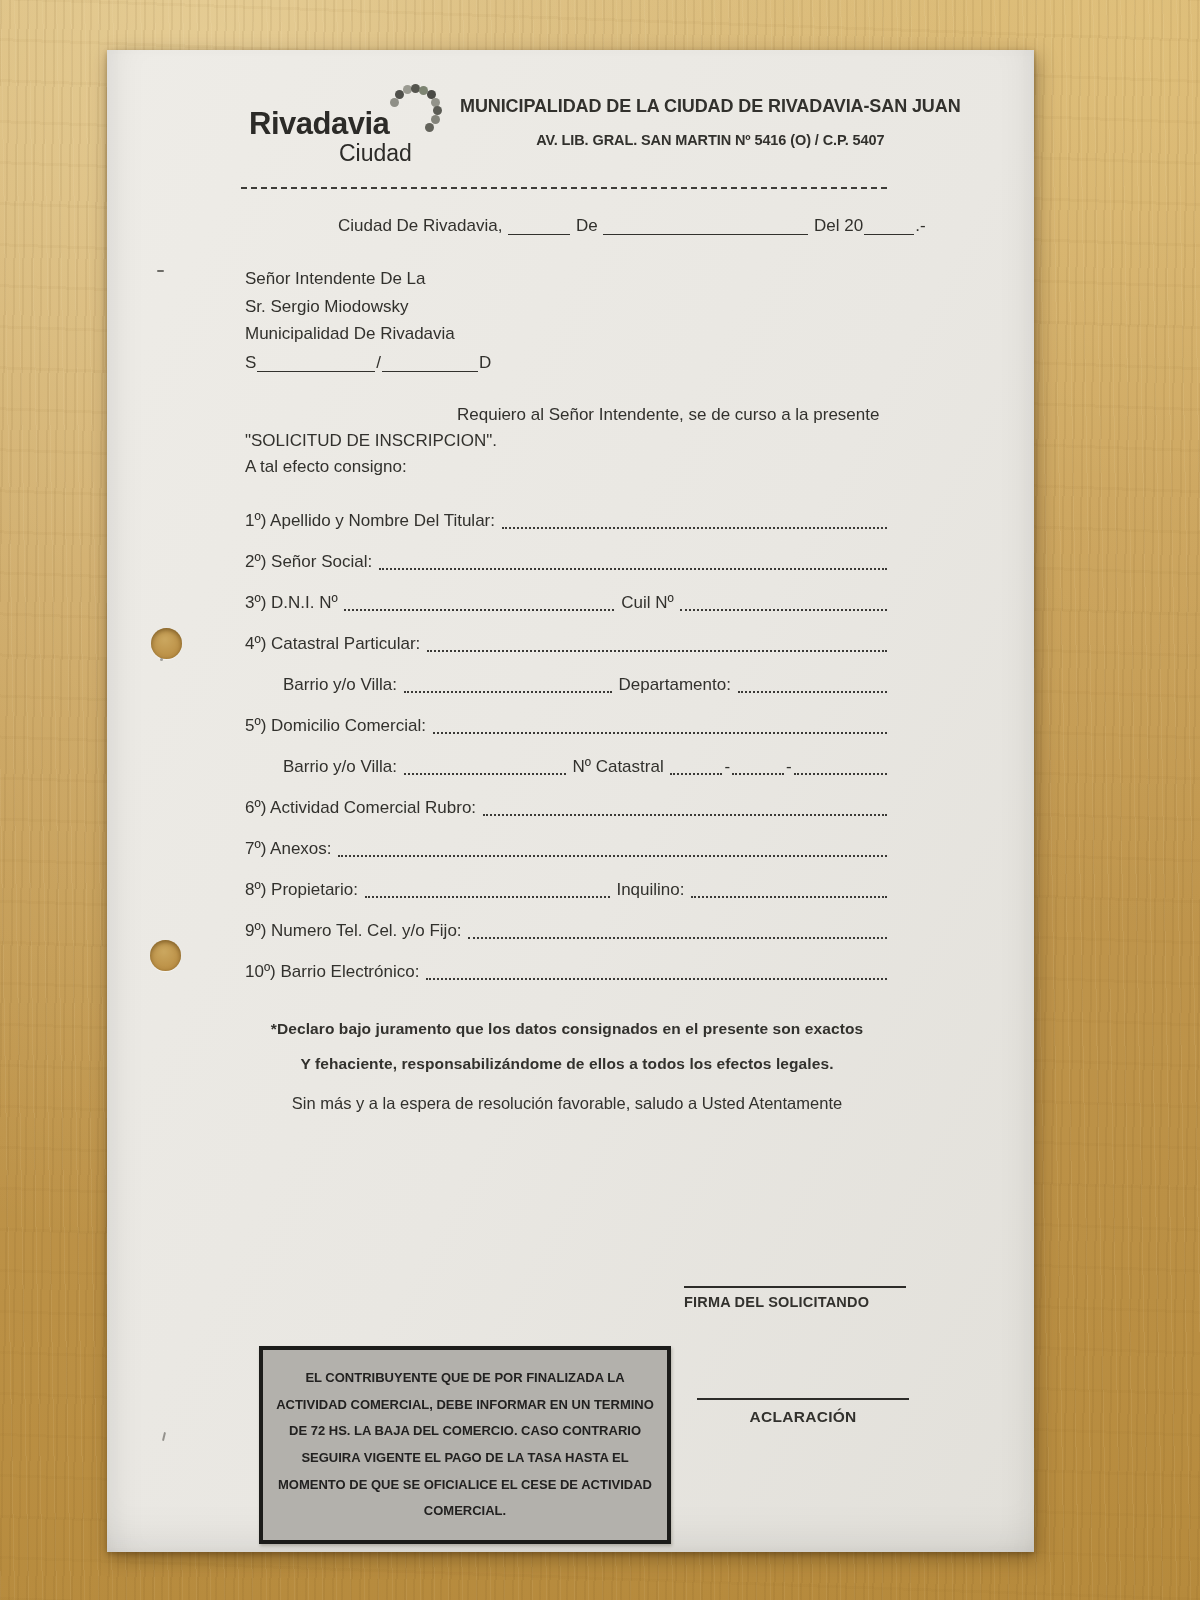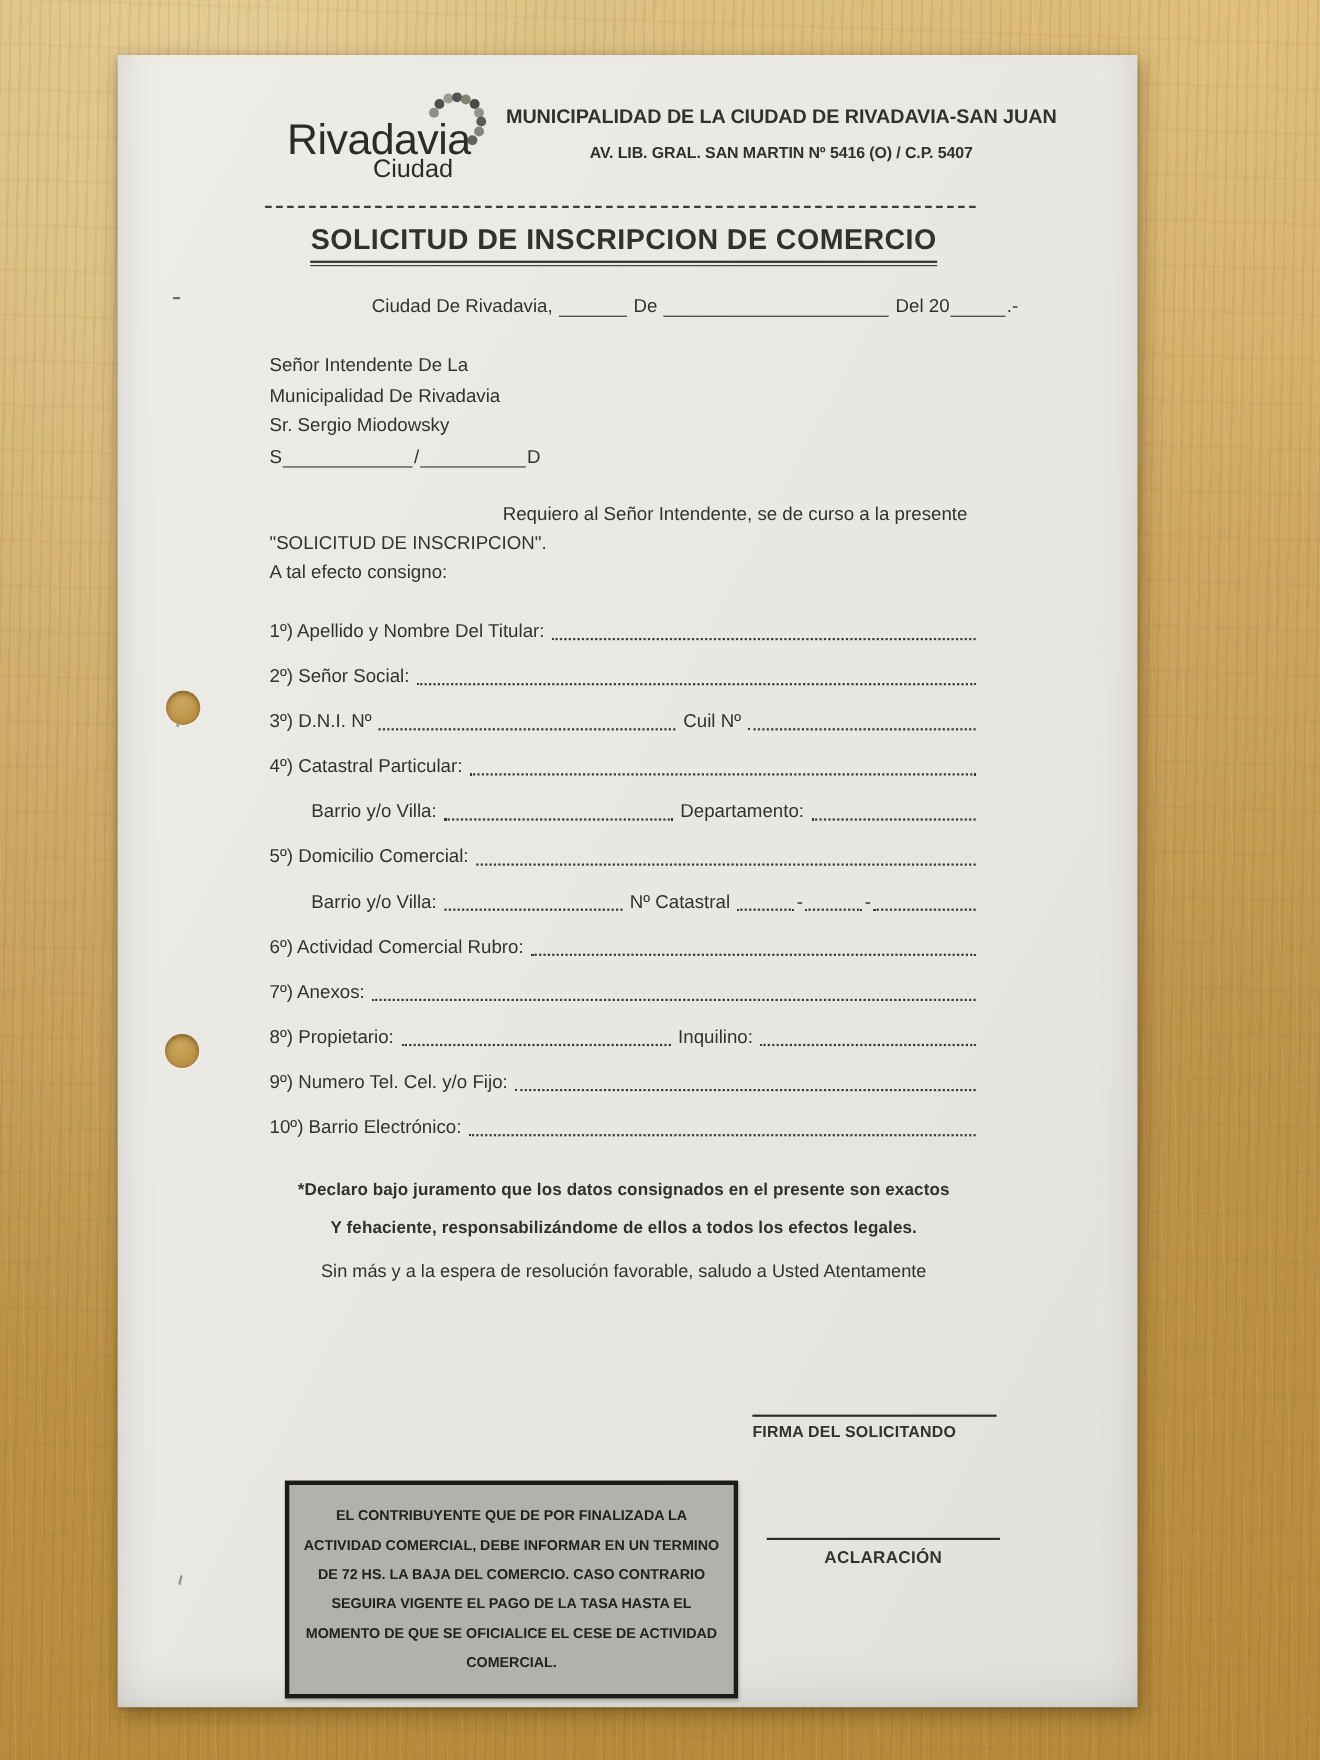--- a/index.html
+++ b/index.html
@@ -32,21 +32,21 @@
     background:radial-gradient(circle at 45% 38%, #cba75f 0%, #bc9147 65%, #a47930 100%);
     box-shadow:inset 0 2px 5px rgba(75,48,8,.55), 0 1px 1px rgba(255,255,255,.55);}
   .hole-1{left:44px;top:578px;} .hole-2{left:43px;top:890px;}
   .speck{position:absolute;background:#6d6c67;border-radius:2px;}
   .speck-1{left:50px;top:220px;width:7px;height:2px;}
   .speck-2{left:53px;top:608px;width:3px;height:3px;opacity:.6;}
   .speck-3{left:56px;top:1382px;width:2px;height:9px;transform:rotate(14deg);opacity:.7;}
 
   .header-row{display:flex;padding-top:30px;}
   .logo{position:relative;width:215px;height:92px;flex:none;}
-  .logo-word{position:absolute;left:16px;top:26px;font-size:39px;font-weight:400;letter-spacing:-.5px;color:#2c2b28;}
+  .logo-word{position:absolute;left:4px;top:26px;font-size:31px;font-weight:700;letter-spacing:-.5px;color:#2c2b28;}
   .logo-sub{position:absolute;left:94px;top:60px;font-size:23px;font-weight:400;color:#2c2b28;}
   .logo-dots span{position:absolute;width:9px;height:9px;border-radius:50%;}
   .header-text{flex:1;text-align:center;padding-top:16px;font-weight:700;white-space:nowrap;}
   .header-text .h1{font-size:18px;margin-bottom:15px;letter-spacing:-.1px;}
   .header-text .h2{font-size:14.5px;letter-spacing:-.1px;}
 
   .dash-sep{margin:15px 2px 0 -4px;border-top:2.5px dashed #3c3b37;height:0;}
   .title-wrap{text-align:center;margin-top:13px;}
   .title-u{display:inline-block;border-bottom:1.5px solid var(--ink);padding-bottom:2px;}
   .title-text{display:inline-block;font-size:26px;font-weight:700;letter-spacing:.4px;
@@ -109,38 +109,35 @@
         <div class="logo-sub">Ciudad</div>
       </div>
       <div class="header-text">
         <div class="h1">MUNICIPALIDAD DE LA CIUDAD DE RIVADAVIA-SAN JUAN</div>
         <div class="h2">AV. LIB. GRAL. SAN MARTIN Nº 5416 (O) / C.P. 5407</div>
       </div>
     </div>
 
     <div class="dash-sep"></div>
 
-    <div class="title-wrap">
-      <span class="title-u"><span class="title-text">SOLICITUD DE INSCRIPCION DE COMERCIO</span></span>
-    </div>
 
     <div class="seg-row date-line">
         <span class="seg-text">Ciudad De Rivadavia, </span>
         <span class="blank" style="width: 62px;"></span>
         <span class="seg-text"> De </span>
         <span class="blank" style="width: 205px;"></span>
         <span class="seg-text"> Del 20</span>
         <span class="blank" style="width: 50px;"></span>
         <span class="seg-text">.-</span>
       </div>
 
     <div class="addressee">
       <div>Señor Intendente De La</div>
+      <div>Sr. Sergio Miodowsky</div>
       <div>Municipalidad De Rivadavia</div>
-      <div>Sr. Sergio Miodowsky</div>
     </div>
     <div class="seg-row sd-line">
         <span class="seg-text">S</span>
         <span class="blank" style="width: 118px;"></span>
         <span class="seg-text">/</span>
         <span class="blank" style="width: 96px;"></span>
         <span class="seg-text">D</span>
       </div>
 
     <div class="intro">

